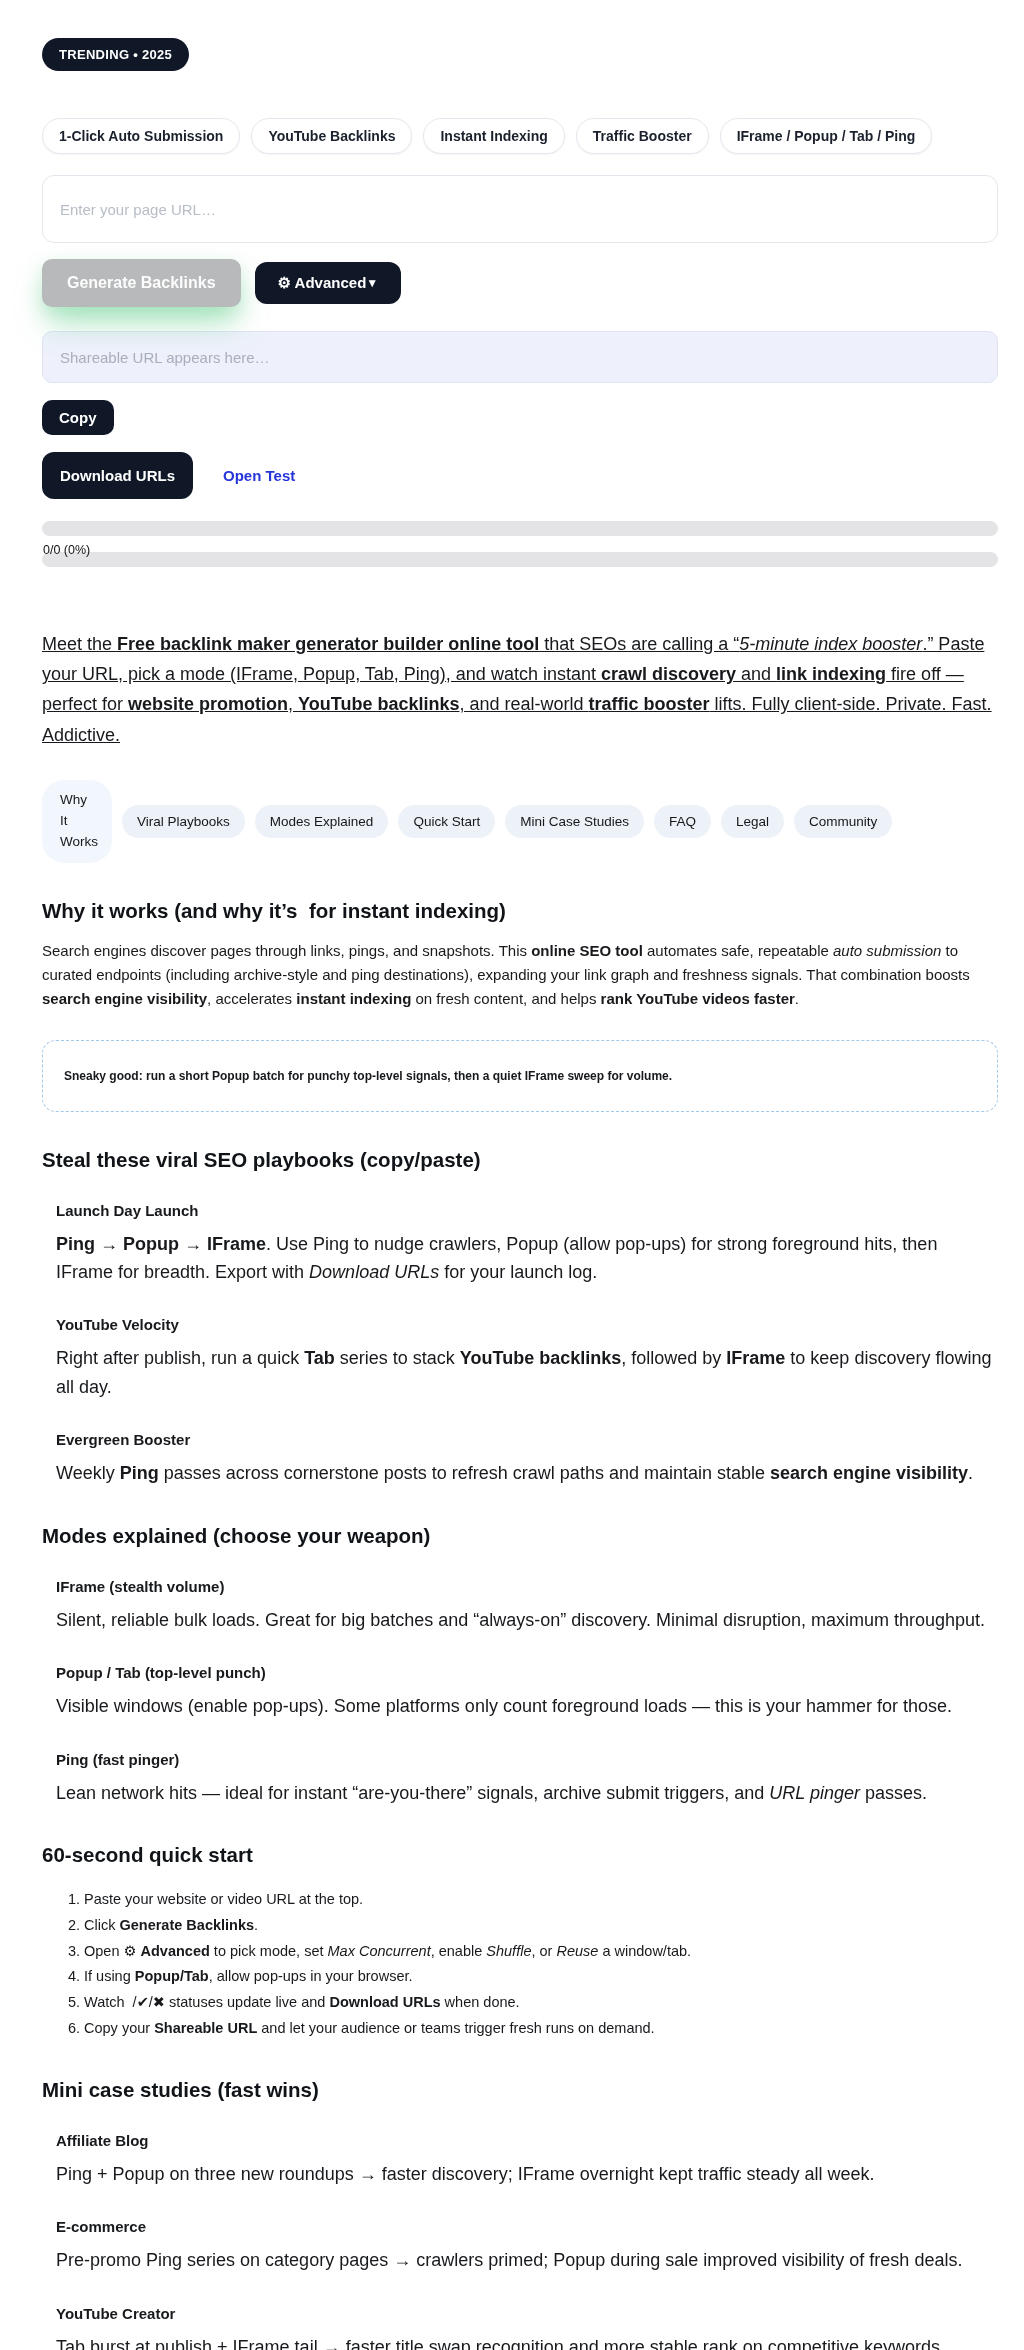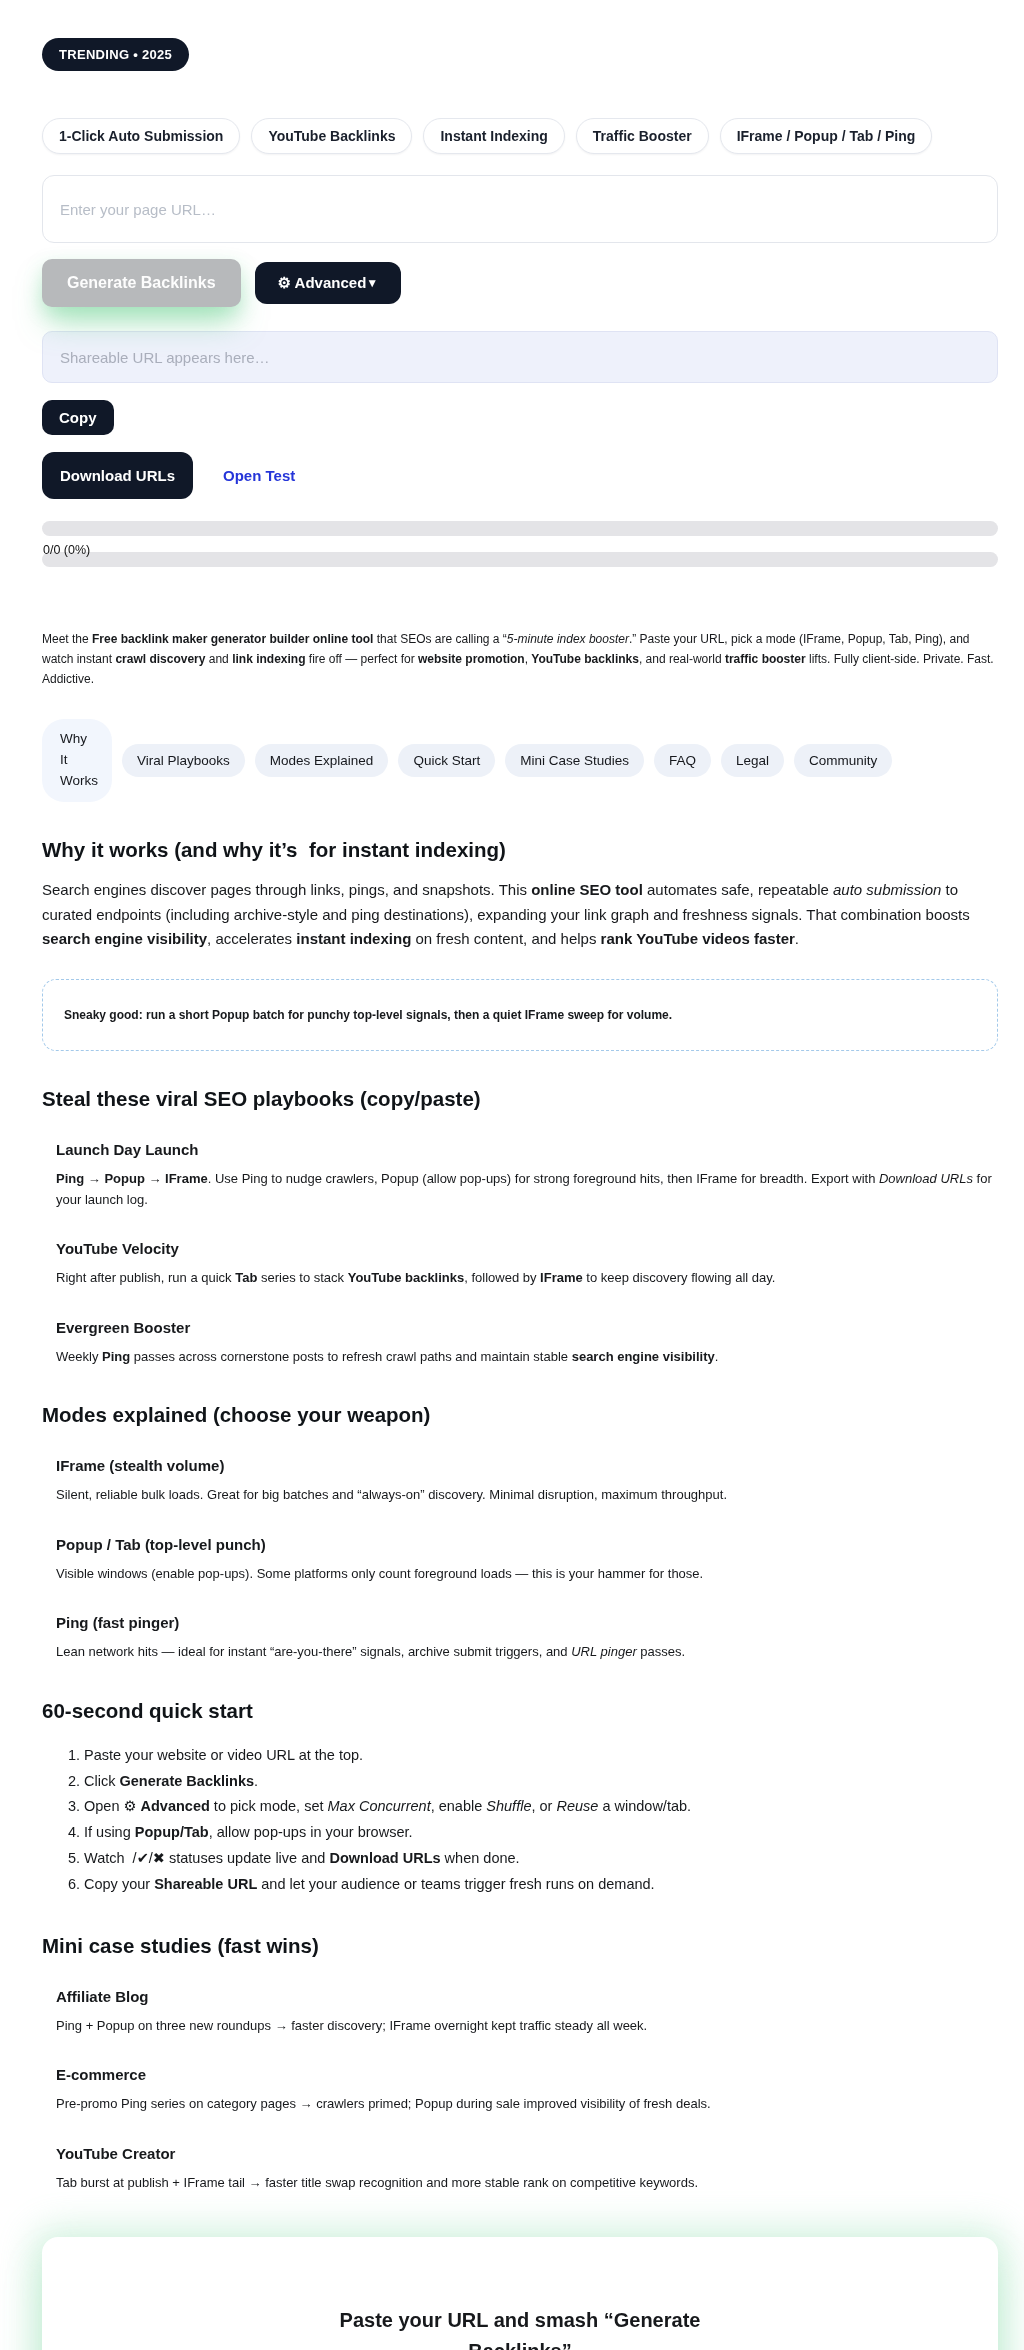--- a/index.html
+++ b/index.html
@@ -68,21 +68,21 @@
   }
 
   .progress-wrap { margin-top: 22px; }
   .pbar { height: 15px; background: #e4e4e7; border-radius: 999px; }
   .pbar.second { margin-top: 16px; position: relative; }
   .progress-label {
     position: absolute; left: 1px; top: -9px;
     font-size: 12.5px; color: #111; background: transparent;
   }
 
-  .intro { margin: 62px 0 0; font-size: 12px; line-height: 1.68; }
+  .intro { margin: 62px 0 0; font-size: 18px; line-height: 1.68; text-decoration: underline; }
 
   .tabs { display: flex; align-items: center; gap: 10px; margin-top: 30px; }
   .tab {
     background: #edf1f8; border-radius: 999px; padding: 9px 15px;
     font-size: 13.5px; color: #16181d; white-space: nowrap; cursor: pointer;
   }
   .tab.active {
     background: #f2f6fd; max-width: 70px; white-space: normal;
     border-radius: 22px; padding: 10px 18px; line-height: 1.55;
   }
@@ -90,21 +90,21 @@
   h2 { font-size: 20.5px; margin: 36px 0 16px; color: #101418; }
   .section p { font-size: 15px; line-height: 1.62; margin: 14px 0; }
 
   .callout {
     border: 1.5px dashed #a3c9ea; border-radius: 14px;
     padding: 28px 21px; font-weight: bold; font-size: 12px; margin: 28px 0 10px;
   }
 
   .card { padding-left: 14px; margin: 30px 0; }
   .card-title { font-weight: bold; font-size: 15px; margin-bottom: 11px; }
-  .card-body { font-size: 13px; line-height: 1.58; }
+  .card-body { font-size: 18px; line-height: 1.58; }
 
   ol.steps { margin: 20px 0; padding-left: 42px; font-size: 14.5px; line-height: 1.78; }
 
   .cta-card {
     margin: 44px 0 26px; background: #fff; border-radius: 16px;
     padding: 52px 40px; text-align: center;
     box-shadow: 0 0 34px 10px rgba(134,219,167,.33), 0 22px 40px -6px rgba(134,219,167,.38);
   }
   .cta-card p {
     margin: 16px auto; max-width: 430px; font-weight: bold; font-size: 20px; line-height: 1.55;

